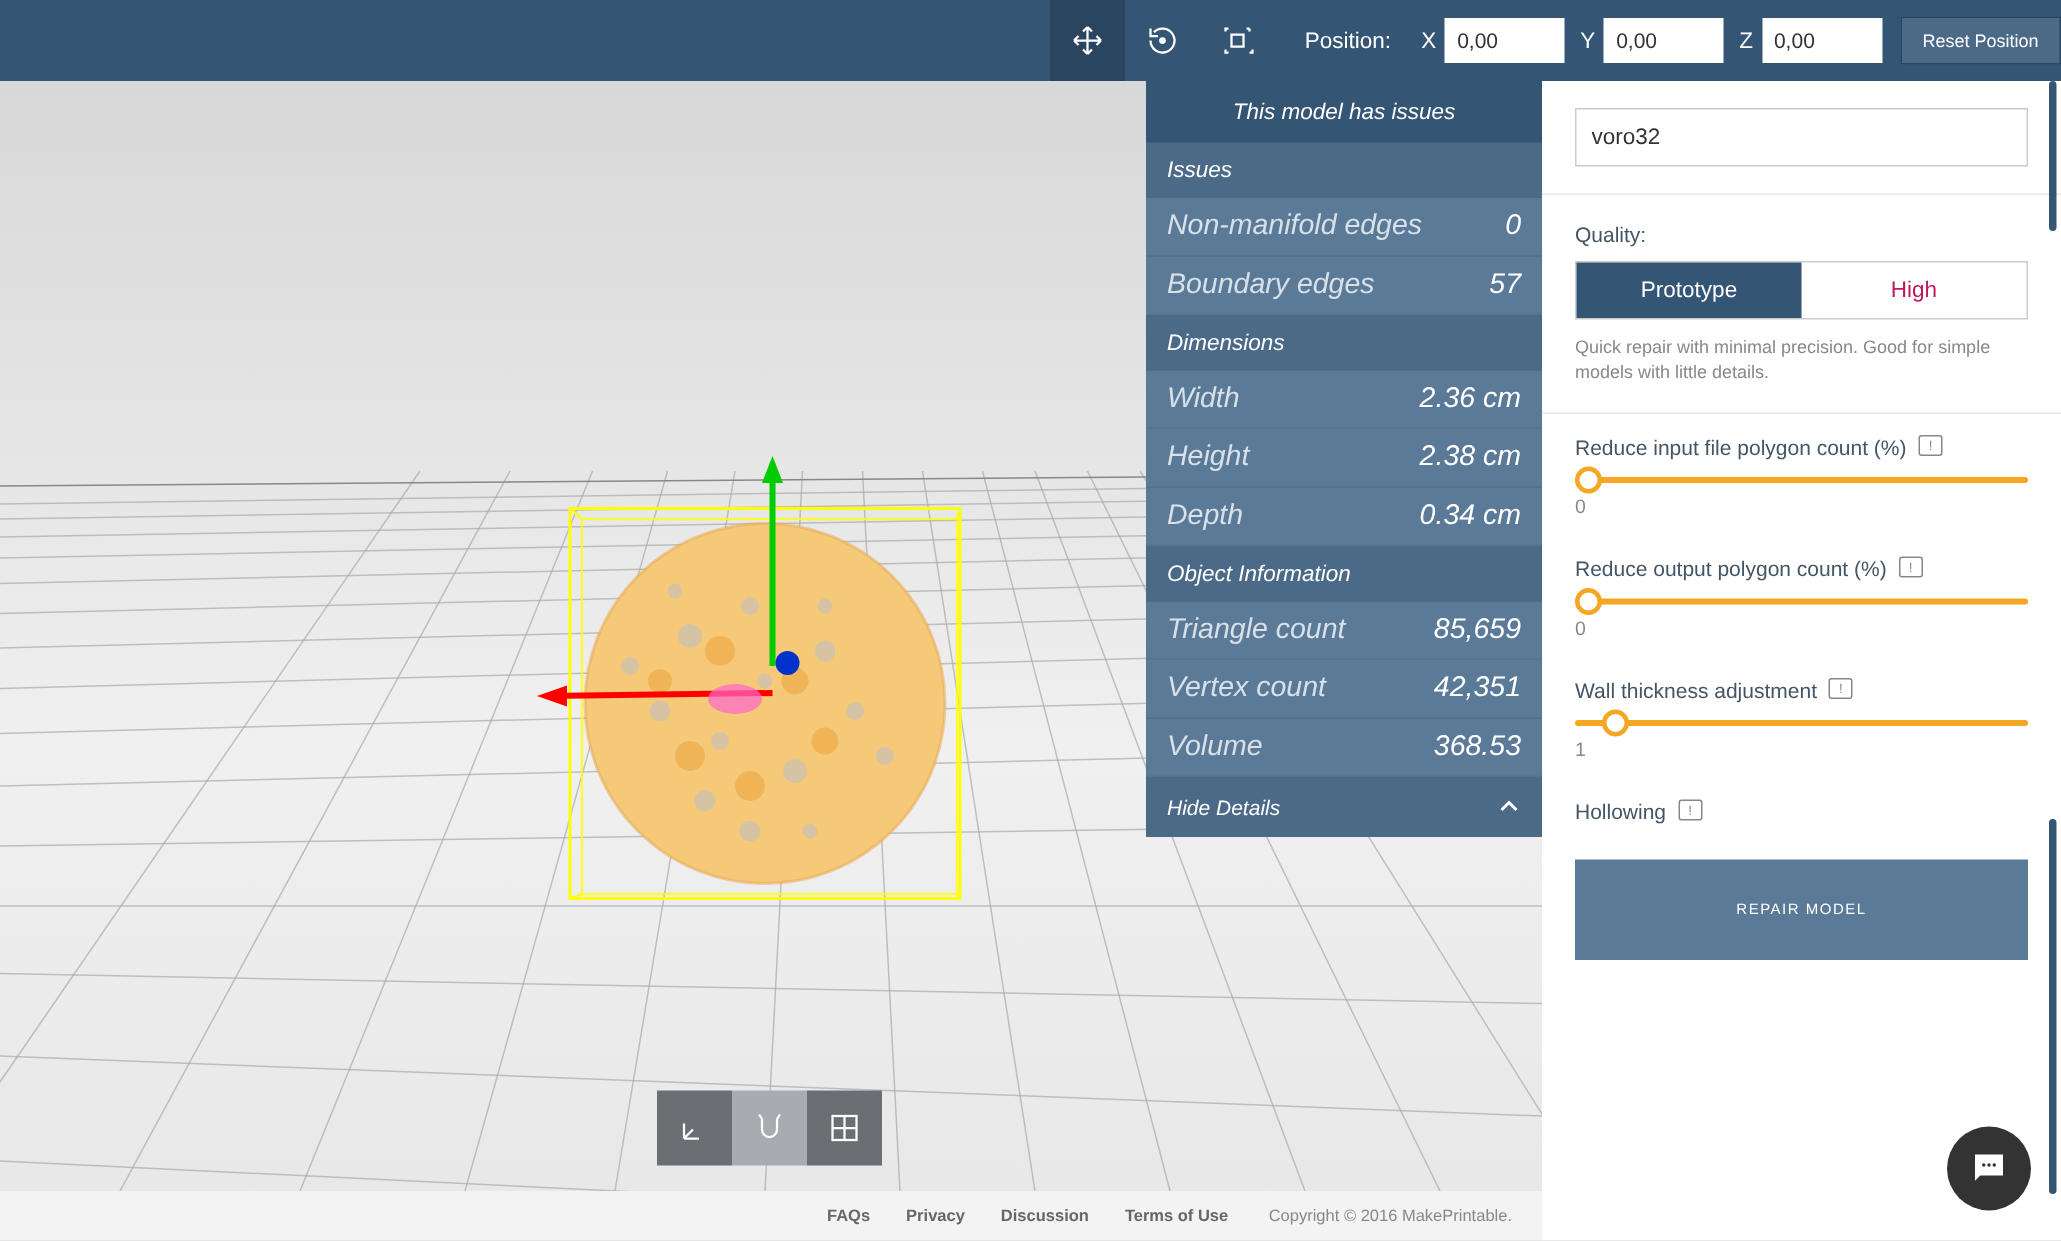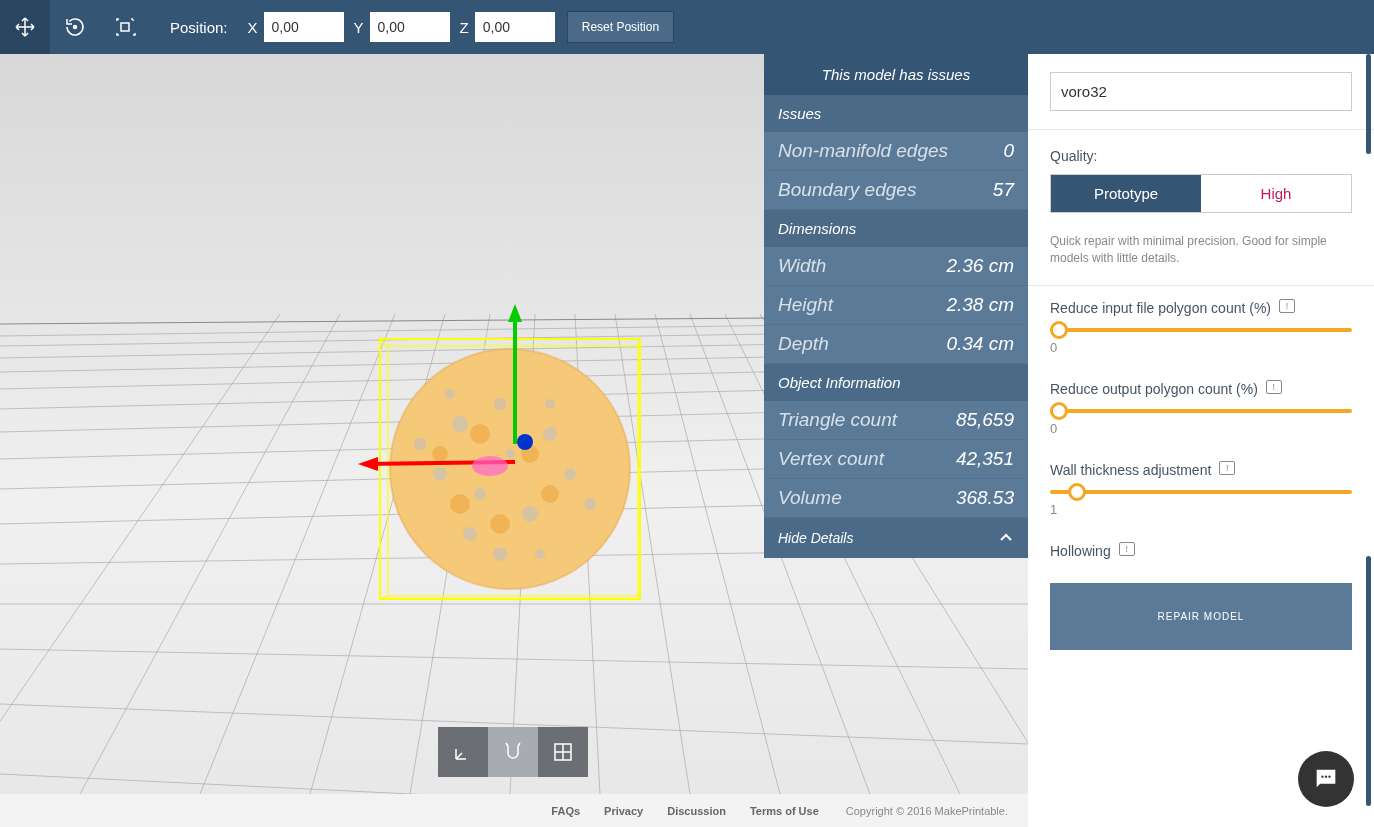--- a/index.html
+++ b/index.html
@@ -1,19 +1,19 @@
 <!DOCTYPE html>
 <html><head>
 <meta charset="utf-8">
 <style>
 * { margin: 0; padding: 0; box-sizing: border-box; font-family: -apple-system, BlinkMacSystemFont, "Segoe UI", sans-serif; }
 body { width: 1374px; height: 827px; overflow: hidden; position: relative; background: #e0e0e0; }
 
 
-.top-toolbar { position: absolute; top: 0; left: 0; right: 0; height: 54px; background: #355574; display: flex; align-items: center; color: #fff; z-index: 10; }
+.top-toolbar { position: absolute; top: 0; left: 0; right: 0; height: 54px; background: #355574; display: flex; align-items: center; color: #fff; z-index: 10; justify-content: flex-end; }
 .tool-btn { width: 50px; height: 54px; display: flex; align-items: center; justify-content: center; cursor: pointer; }
 .tool-btn.active { background: #2a4560; }
 .tool-btn svg { stroke: #fff; fill: none; stroke-width: 1.5; }
 .pos-label { margin-left: 20px; margin-right: 10px; font-size: 15px; }
 .axis-label { margin: 0 6px 0 10px; font-size: 15px; }
 .pos-input { width: 80px; height: 30px; padding: 0 8px; border: none; background: #fff; color: #333; font-size: 14px; }
 .reset-btn { margin-left: 12px; padding: 8px 14px; background: #4a6a88; border: 1px solid #2a4560; color: #fff; font-size: 12px; cursor: pointer; }
 
 
 .viewport { position: absolute; top: 54px; left: 0; width: 1028px; height: 740px; background: linear-gradient(to bottom, #d8d8d8 0%, #f0f0f0 60%, #e8e8e8 100%); overflow: hidden; }
@@ -35,26 +35,26 @@
 .issues-header { padding: 10px 14px; background: #4a6a88; font-size: 15px; }
 .issues-row { padding: 8px 14px; display: flex; justify-content: space-between; background: #5a7a98; border-bottom: 1px solid rgba(0,0,0,0.05); font-size: 19px; }
 .issues-row span:first-child { color: #d8e0e8; }
 .hide-details { padding: 12px 14px; display: flex; justify-content: space-between; align-items: center; background: #4a6a88; cursor: pointer; }
 
 
 .right-panel { position: absolute; top: 54px; right: 0; width: 346px; height: 773px; background: #fff; overflow: hidden; z-index: 9; }
 .rp-section { padding: 18px 22px; border-bottom: 1px solid #e8e8e8; }
 .rp-label { color: #445566; font-size: 14px; margin-bottom: 10px; display: block; }
 .rp-input { width: 100%; padding: 10px; border: 1px solid #ccc; font-size: 15px; color: #333; }
-.quality-tabs { display: flex; border: 1px solid #ccc; margin-bottom: 20px; }
+.quality-tabs { display: flex; border: 1px solid #ccc; margin-bottom: 10px; }
 .quality-tab { flex: 1; padding: 10px; text-align: center; font-size: 15px; cursor: pointer; color: #be185d; }
 .quality-tab.active { background: #355574; color: #fff; }
 .quality-desc { font-size: 12px; color: #888; line-height: 1.4; }
 .slider-section { padding: 14px 22px 0; }
-.slider-label { color: #445566; font-size: 14px; margin-bottom: 12px; display: flex; align-items: flex-start; gap: 8px; }
+.slider-label { color: #445566; font-size: 14px; margin-bottom: 12px; display: flex; align-items: center; gap: 8px; }
 .slider-track { position: relative; height: 4px; background: #f5a623; border-radius: 2px; margin-bottom: 8px; }
 .slider-thumb { position: absolute; top: -7px; width: 18px; height: 18px; background: #fff; border: 3px solid #f5a623; border-radius: 50%; cursor: pointer; }
 .slider-value { color: #888; font-size: 13px; margin-bottom: 12px; }
 .repair-btn { margin: 12px 22px 0; width: calc(100% - 44px); padding: 28px; background: #5a7a98; color: #fff; border: none; font-size: 10px; letter-spacing: 1px; cursor: pointer; }
 .scroll-indicator { position: absolute; right: 3px; top: 0; width: 5px; height: 100px; background: #355574; border-radius: 3px; }
 .scroll-indicator.s2 { top: 270px; height: 250px; }
 
 .info-icon { display: inline-flex; width: 16px; height: 14px; border: 1.5px solid #888; border-radius: 2px; align-items: center; justify-content: center; font-size: 9px; color: #888; position: relative; top: -1px; }
 
 

